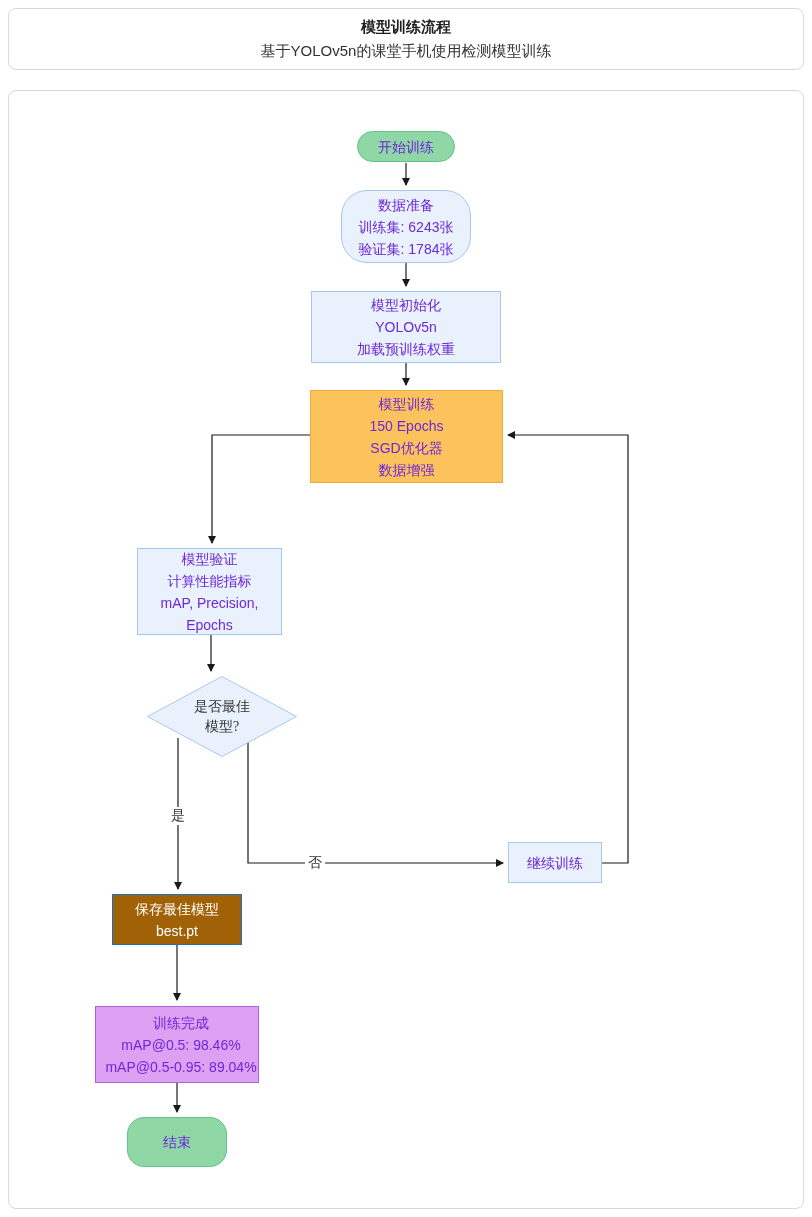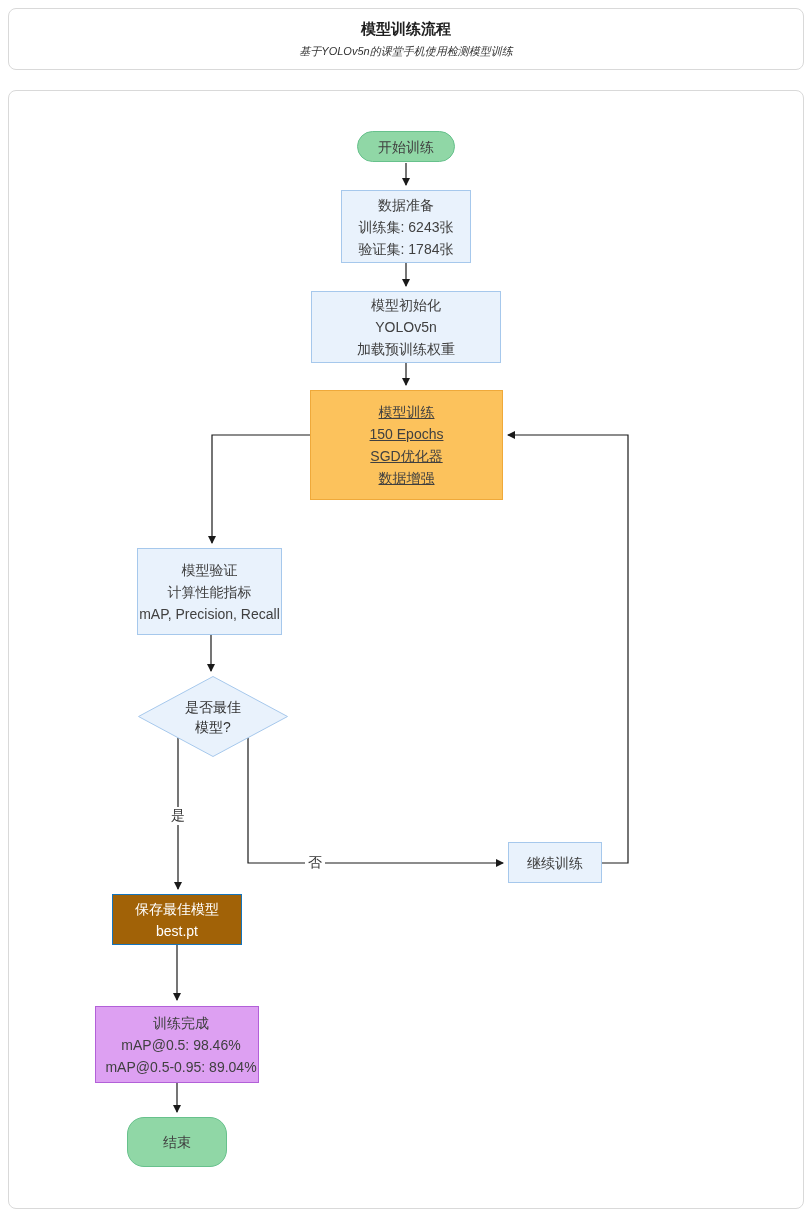--- a/index.html
+++ b/index.html
@@ -4,28 +4,28 @@
 <style>
   * { margin: 0; padding: 0; box-sizing: border-box; }
   html, body { width: 812px; height: 1217px; background: #ffffff;
     font-family: "Liberation Sans", "DejaVu Sans", sans-serif; }
   body { position: relative; }
 
   .card { position: absolute; background: #ffffff; border: 1px solid #d9d9d9; border-radius: 8px; }
   .header-card { left: 8px; top: 8px; width: 796px; height: 62px;
     display: flex; flex-direction: column; align-items: center; justify-content: center; gap: 5px; }
   .title { font-size: 15px; font-weight: bold; color: #1f1f1f; }
-  .subtitle { font-size: 11px; color: #333333; font-style: italic; }
+  .subtitle { font-size: 15px; color: #333333; }
   .diagram-card { left: 8px; top: 90px; width: 796px; height: 1119px; }
 
   svg.edges { position: absolute; left: 0; top: 0; z-index: 1; }
 
   .node { position: absolute; z-index: 2; display: flex; flex-direction: column;
     align-items: center; justify-content: center; text-align: center;
-    font-size: 14px; color: #404040; line-height: 22px; }
+    font-size: 14px; color: #6d28d9; line-height: 22px; }
   .rect   { border: 1px solid; }
   .light  { background: #e9f2fc; border-color: #a6c8ec; }
   .stadium{ background: #90d7a6; border: 1px solid #67c18c; border-radius: 17px; }
   .orange { background: #fcc25c; border-color: #efa93a; }
   .save   { background: #a16207; border-color: #1474bd; color: #ffffff; }
   .purple { background: #dda0f2; border-color: #b260d8; padding-left: 8px; }
 
   .diamond-wrap { position: absolute; z-index: 2; }
   .diamond-wrap svg { display: block; }
   .diamond-text { position: absolute; left: 0; top: 0; width: 100%; height: 100%;
@@ -62,46 +62,46 @@
     <path d="M602,863 L628,863 L628,435 L508,435" marker-end="url(#arrow)"></path>
     <path d="M177,945 L177,1000" marker-end="url(#arrow)"></path>
     <path d="M177,1083 L177,1112" marker-end="url(#arrow)"></path>
   </g>
 </svg>
 
 <div class="node stadium" style="left:357px; top:131px; width:98px; height:31px;">
   <div>开始训练</div>
 </div>
 
-<div class="node rect light" style="left:341px; top:190px; width:130px; height:73px;">
+<div class="node rect light" style="left:341px; top:190px; width:130px; height:73px;border-radius:26px;">
   <div>数据准备</div>
   <div>训练集: 6243张</div>
   <div>验证集: 1784张</div>
 </div>
 
 <div class="node rect light" style="left:311px; top:291px; width:190px; height:72px;">
   <div>模型初始化</div>
   <div>YOLOv5n</div>
   <div>加载预训练权重</div>
 </div>
 
-<div class="node rect orange" style="left:310px; top:390px; width:193px; height:110px;text-decoration:underline;">
+<div class="node rect orange" style="left:310px; top:390px; width:193px; height:93px;">
   <div>模型训练</div>
   <div>150 Epochs</div>
   <div>SGD优化器</div>
   <div>数据增强</div>
 </div>
 
 <div class="node rect light" style="left:137px; top:548px; width:145px; height:87px;">
   <div>模型验证</div>
   <div>计算性能指标</div>
-  <div>mAP, Precision, Recall</div>
+  <div>mAP, Precision, Epochs</div>
 </div>
 
-<div class="diamond-wrap" style="left:138px; top:676px; width:150px; height:81px;">
+<div class="diamond-wrap" style="left:147px; top:676px; width:150px; height:81px;font-family:Liberation Serif, serif;">
   <svg width="150" height="81" viewBox="0 0 150 81">
     <polygon points="75,0.5 149.5,40.5 75,80.5 0.5,40.5" fill="#e9f2fc" stroke="#a6c8ec" stroke-width="1"></polygon>
   </svg>
   <div class="diamond-text">
     <div>是否最佳</div>
     <div>模型?</div>
   </div>
 </div>
 
 <div class="node rect save" style="left:112px; top:894px; width:130px; height:51px;">

